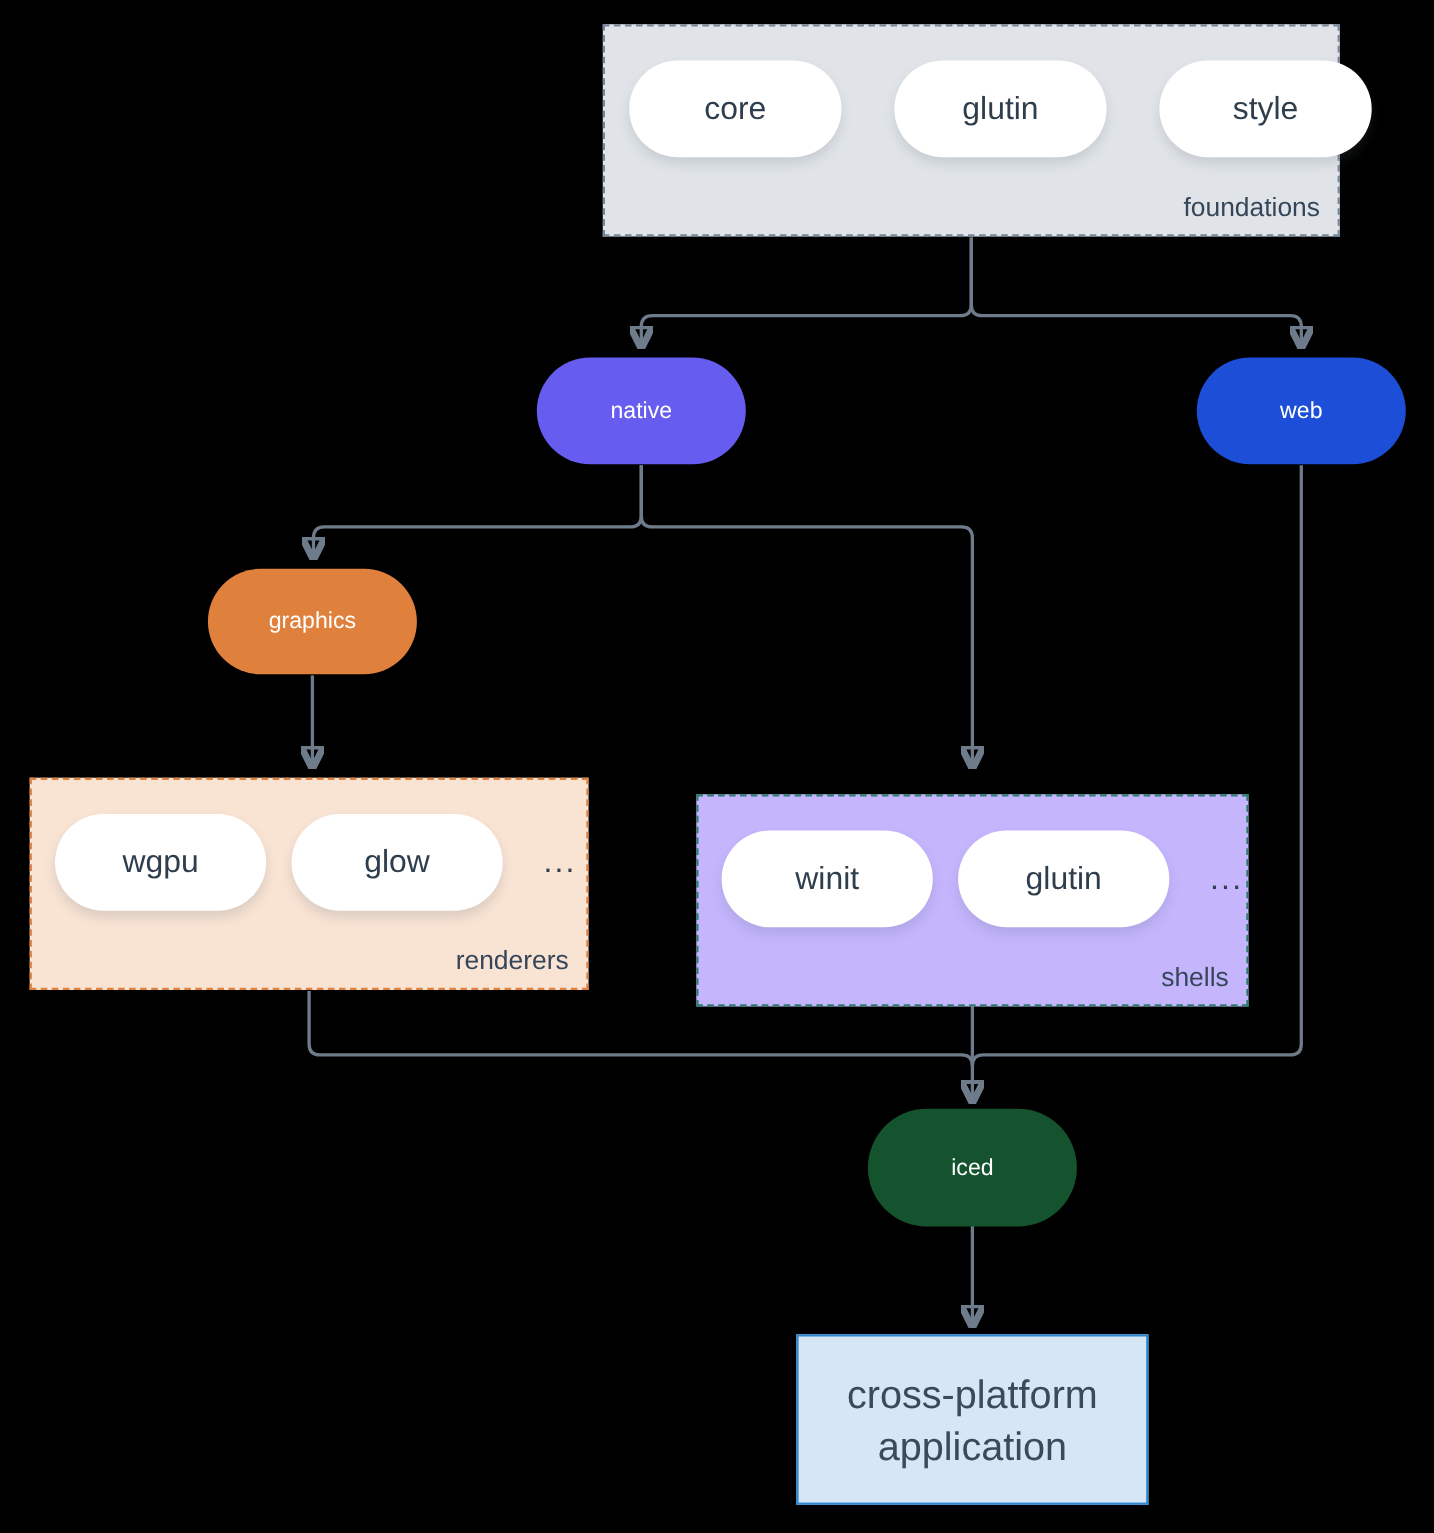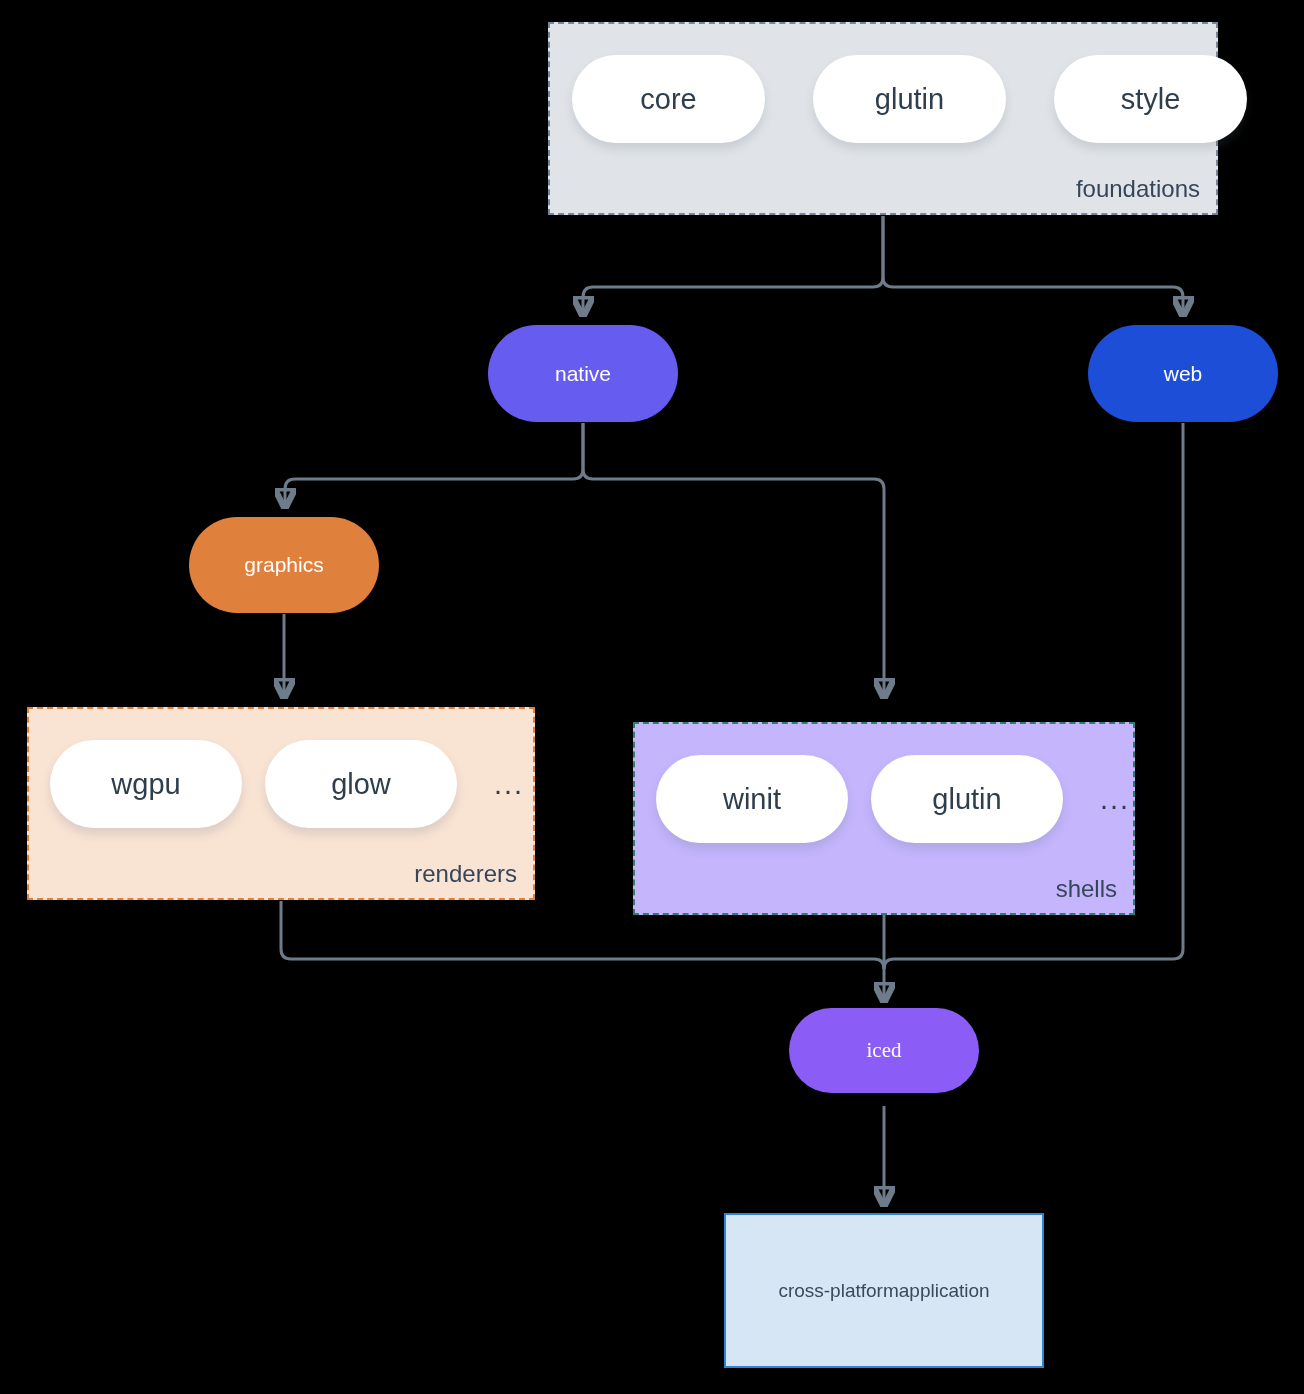--- a/index.html
+++ b/index.html
@@ -51,31 +51,31 @@
 
   .node {
     position:absolute;
     border-radius:999px;
     display:flex; align-items:center; justify-content:center;
     font-size:21px; color:#FFFFFF;
   }
   .node-native   { left:488px;  top:325px;  width:190px; height:97px; background:#675CF0; }
   .node-web      { left:1088px; top:325px;  width:190px; height:97px; background:#1d4ed8; }
   .node-graphics { left:189px;  top:517px;  width:190px; height:96px; background:#E0803D; }
-  .node-iced     { left:789px;  top:1008px; width:190px; height:85px; background:#8b5cf6;font-family:Liberation Serif, serif; }
+  .node-iced     { left:789px;  top:1008px; width:190px; height:107px; background:#14532d; }
 
   .app-box {
     position:absolute;
     left:724px; top:1213px; width:320px; height:155px;
     box-sizing:border-box;
     background:#D7E6F5;
     border:2px solid #2E86D0;
-    display:flex; flex-direction:row;
+    display:flex; flex-direction:column;
     align-items:center; justify-content:center;
-    font-size:19px; line-height:47px; color:#384A5C;
+    font-size:36px; line-height:47px; color:#384A5C;
     text-align:center;
   }
 </style>
 </head>
 <body>
 
 <div class="canvas">
 
   <svg class="connectors" xmlns="http://www.w3.org/2000/svg">
     <defs>

